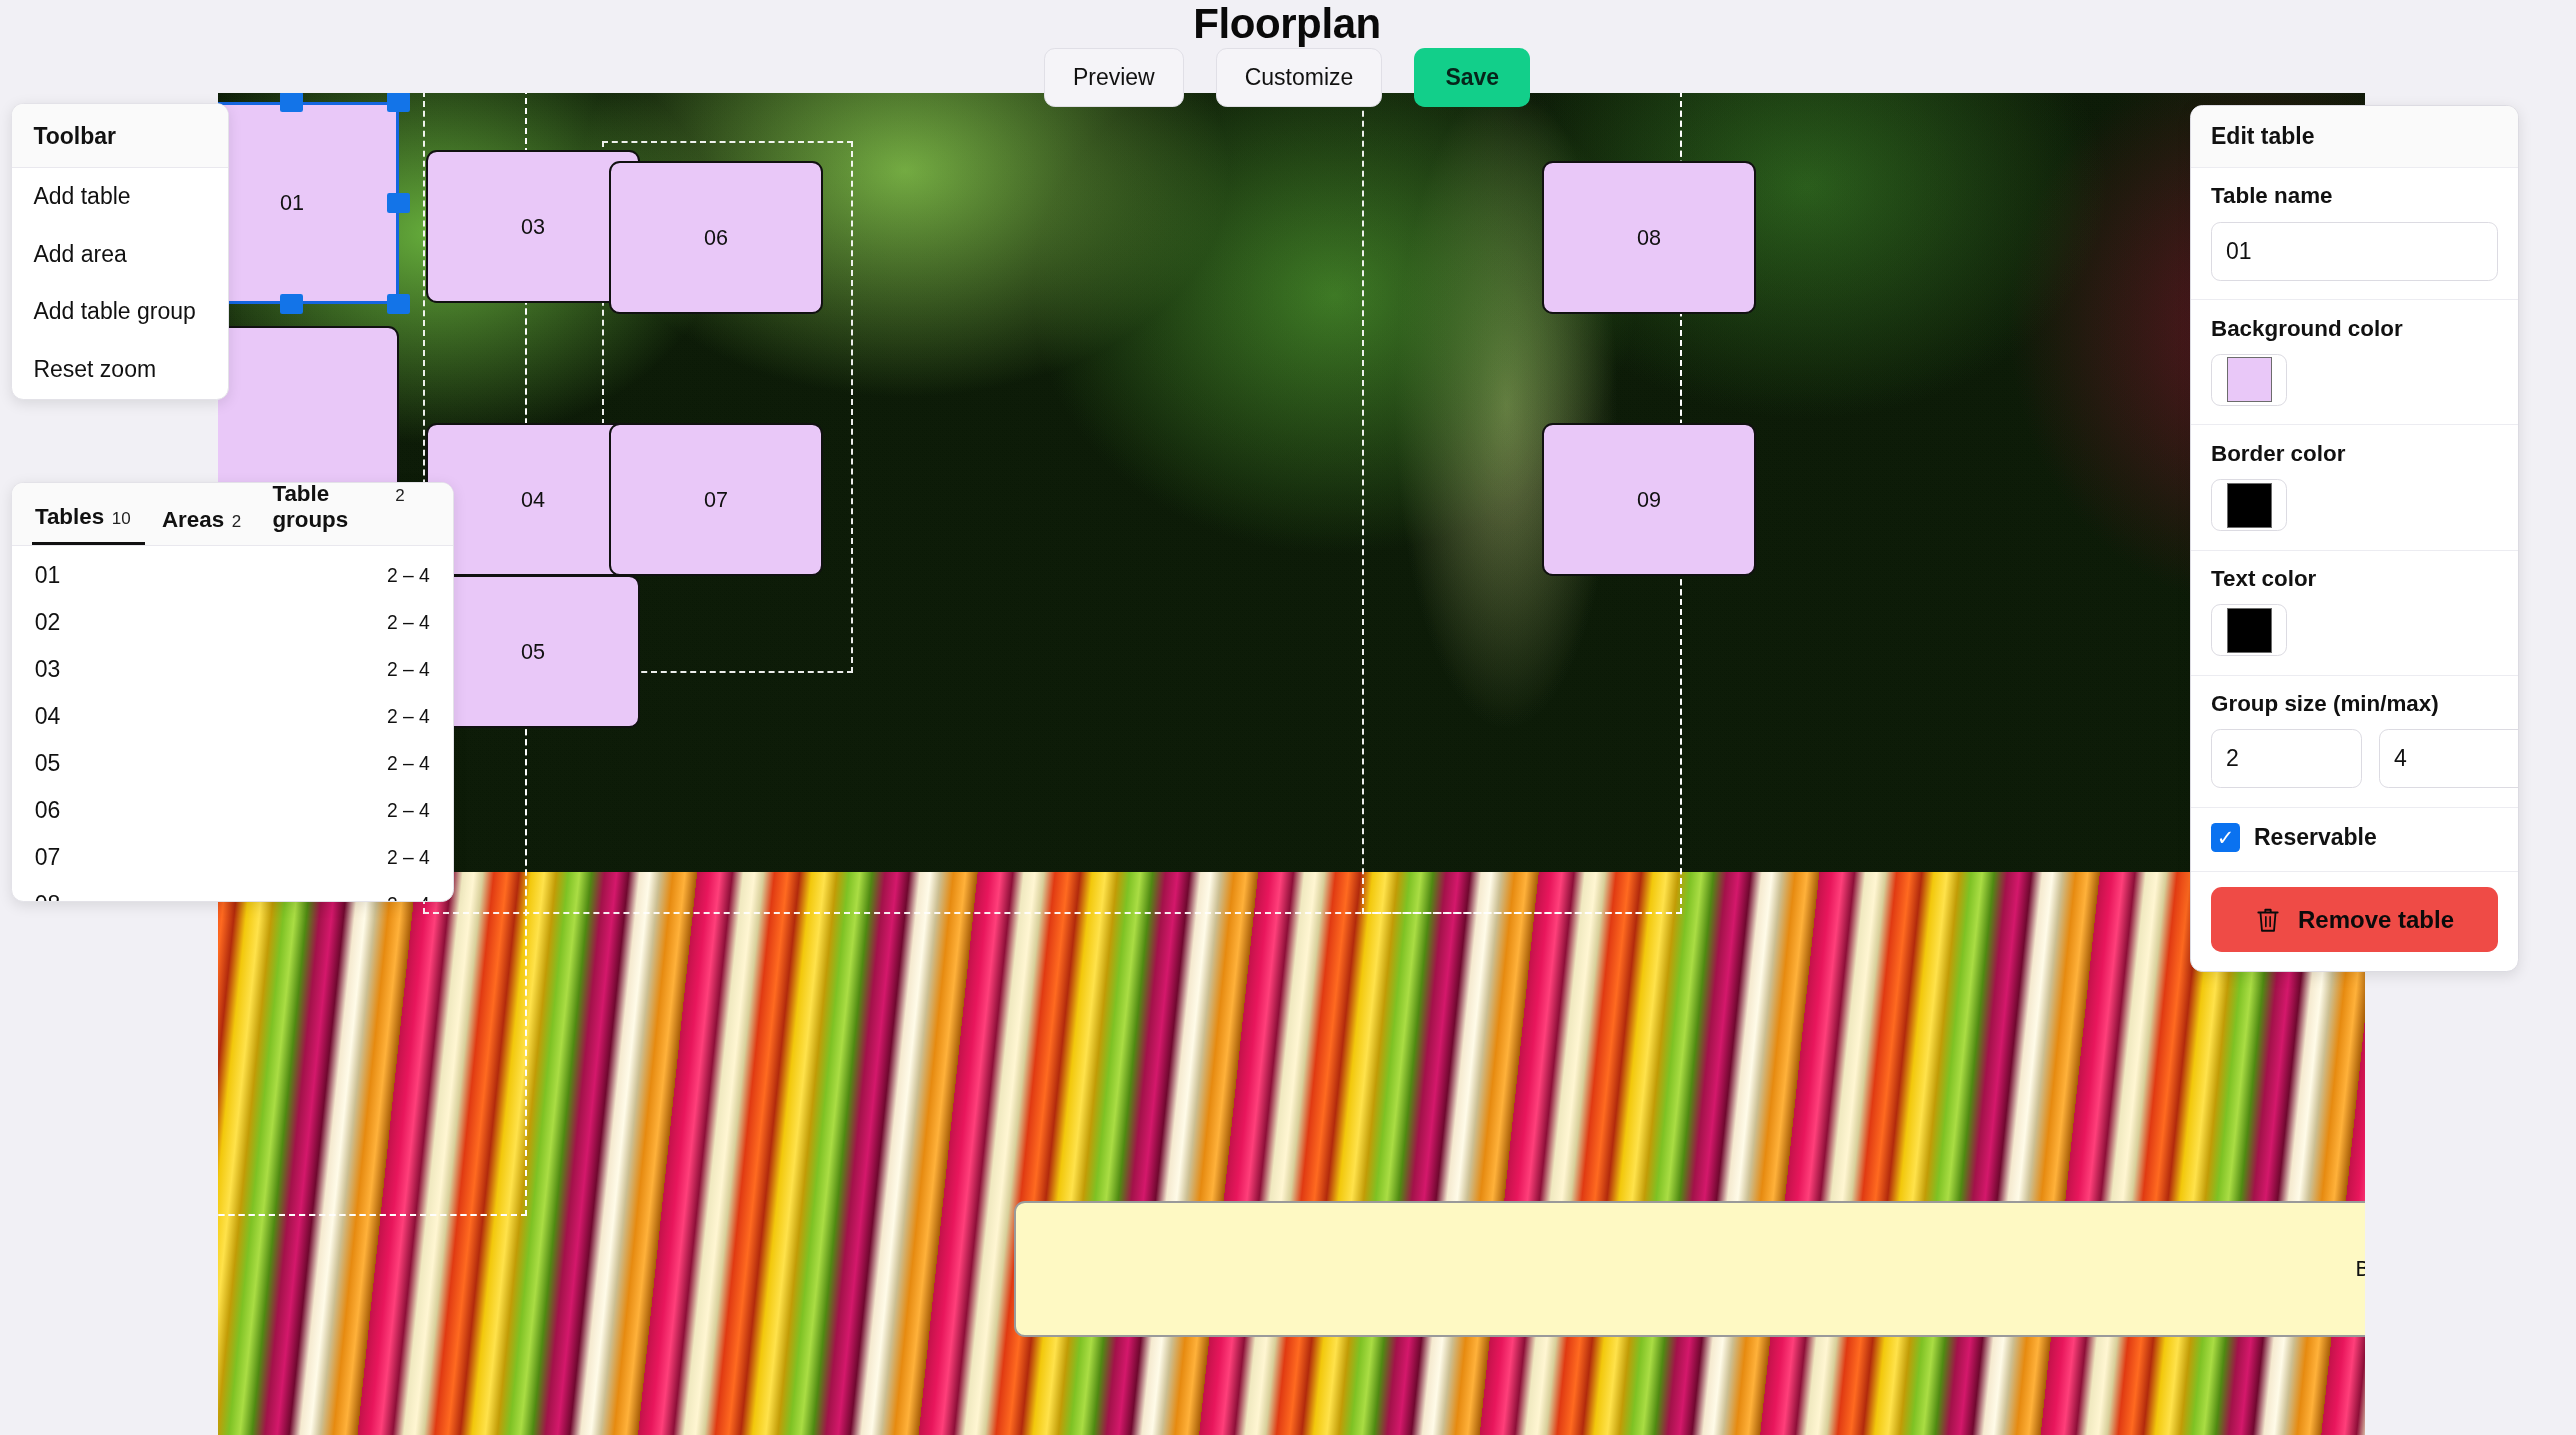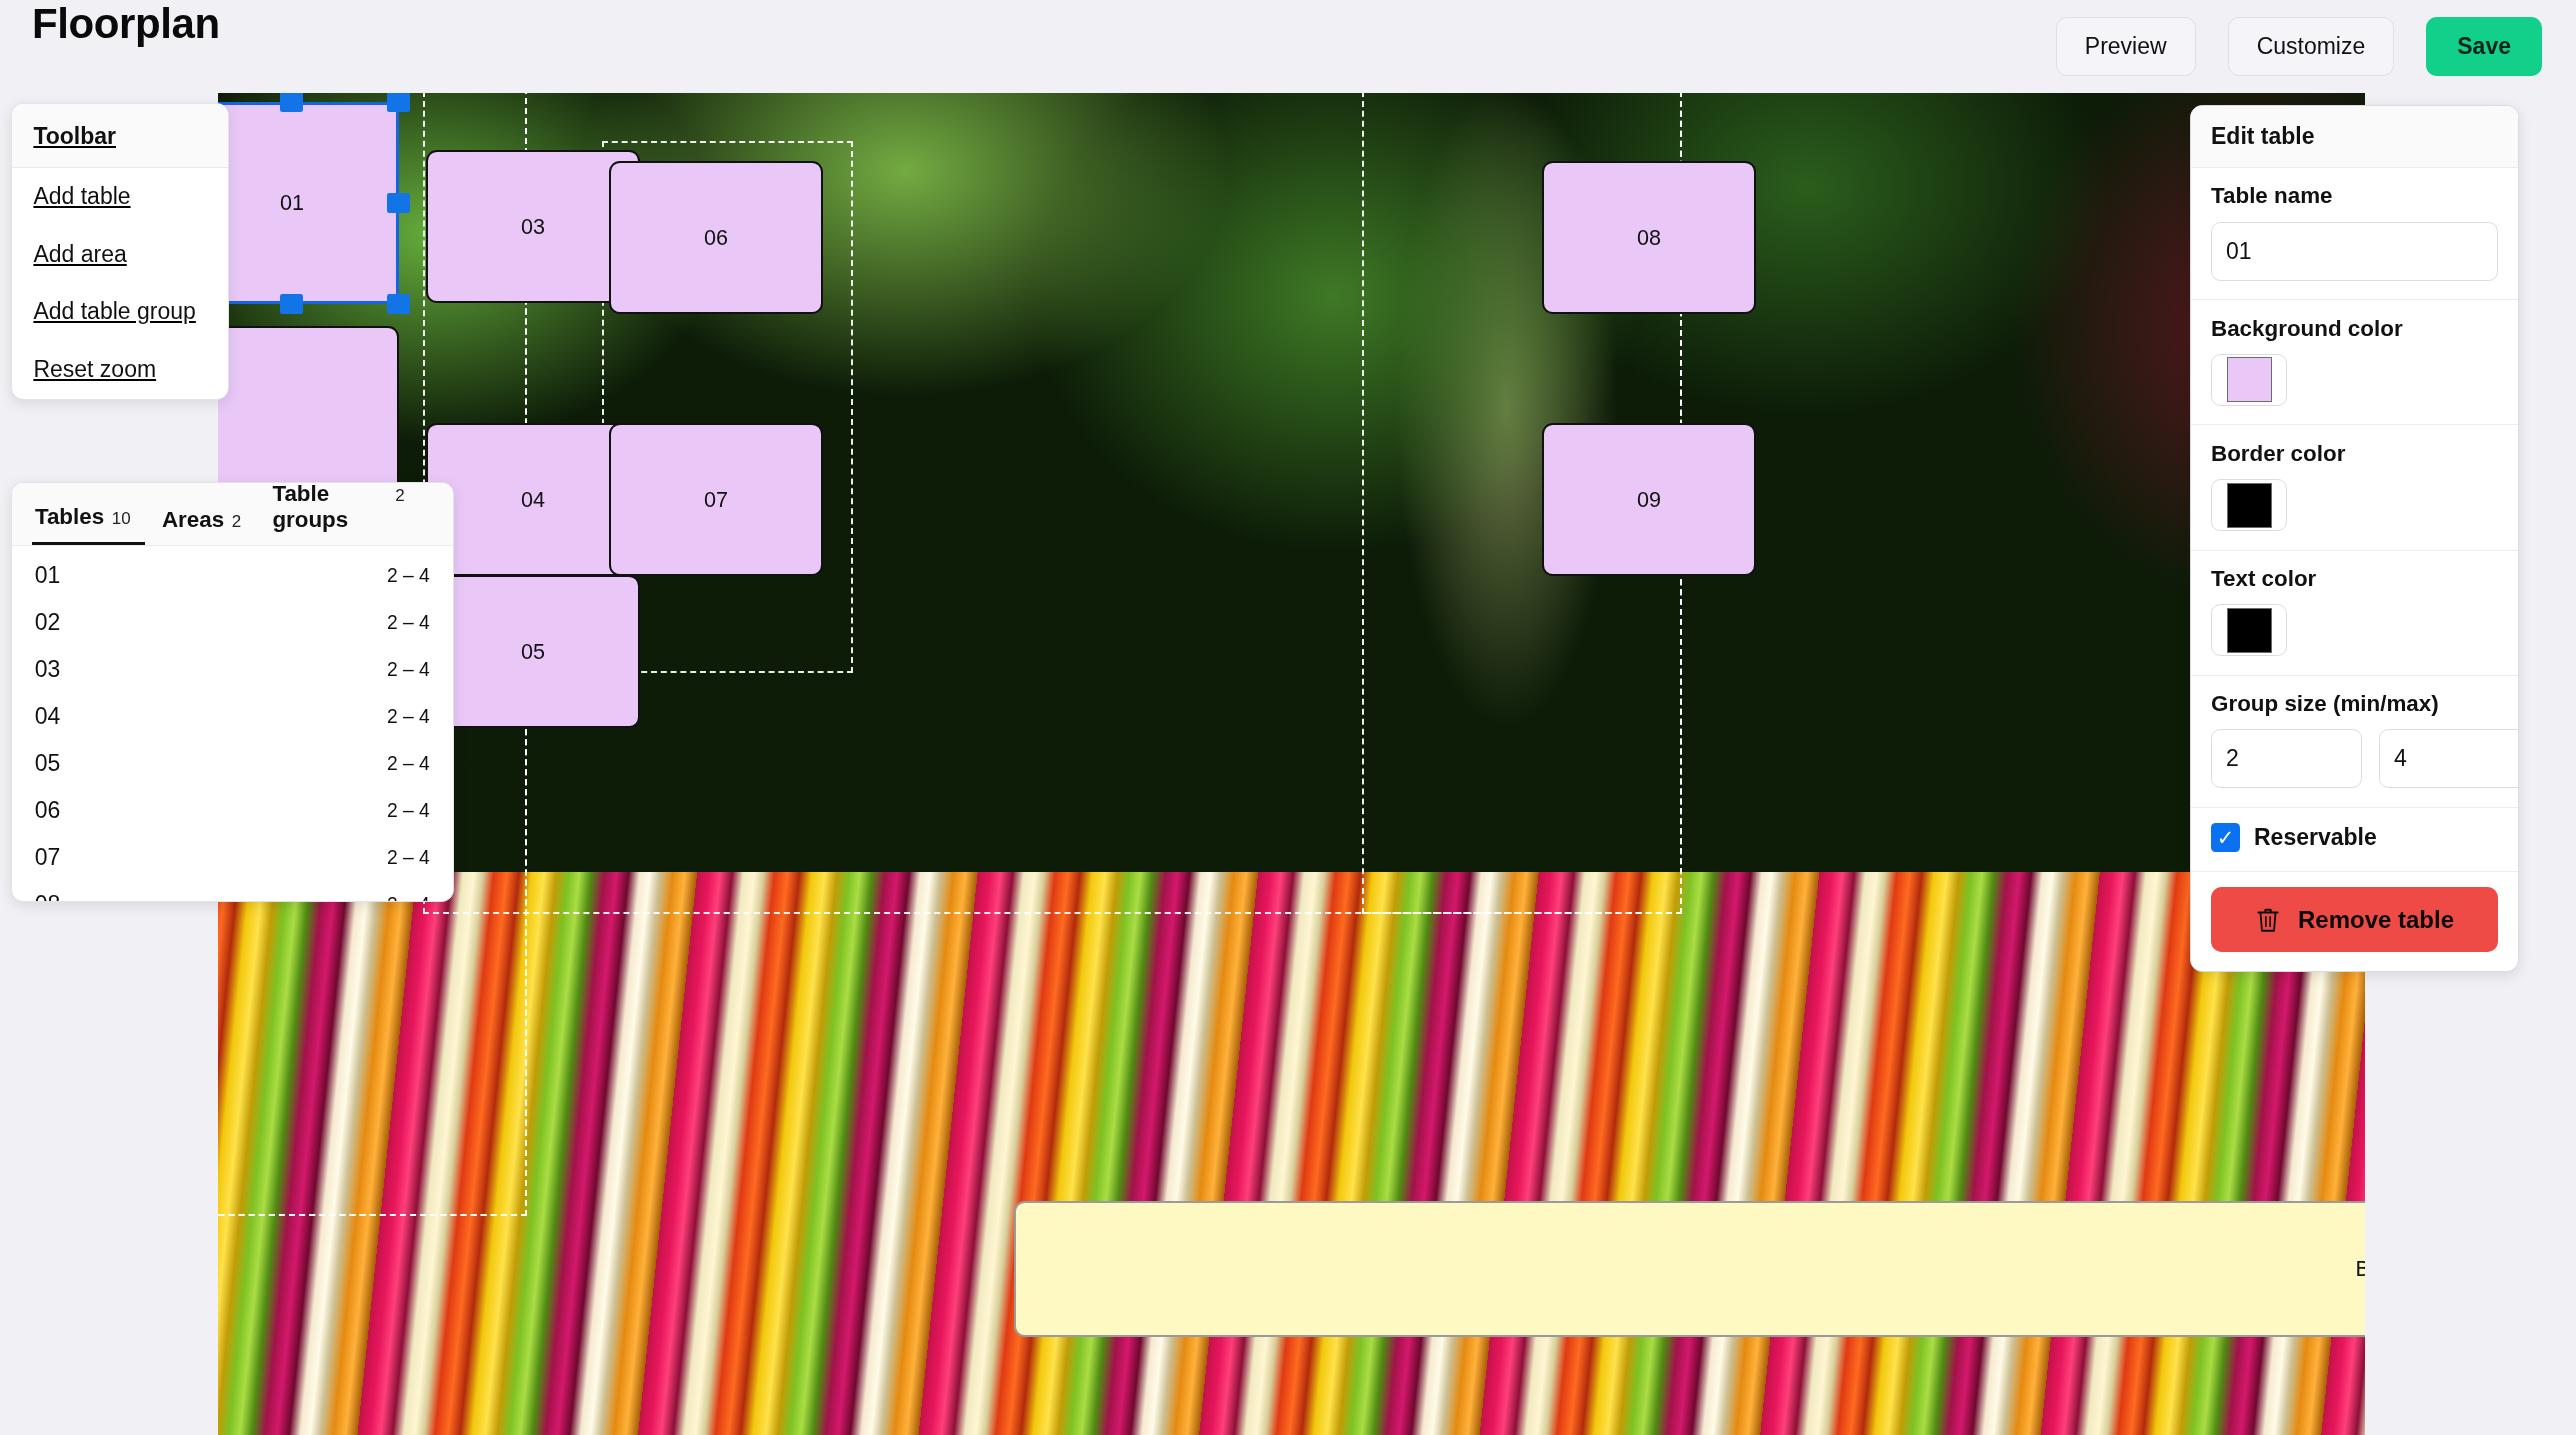--- a/index.html
+++ b/index.html
@@ -8,23 +8,24 @@
     background:#f1f0f5;
     font-family:"Liberation Sans",sans-serif;
     overflow:hidden;
     position:relative;
   }
 
   
   #app-header{
     position:absolute;left:0;top:0;width:2576px;height:93px;
     background:#f1f0f5;
-    display:flex;justify-content:space-between;
+    display:flex;align-items:center;justify-content:space-between;
     box-sizing:border-box;padding:0 34px 0 32px;
     z-index:40;
+    flex-direction:column;
   }
   #page-title{
     font-size:42px;font-weight:bold;color:#0a0a0a;letter-spacing:-0.4px;
   }
   #header-actions{display:flex;align-items:center;gap:32px;}
   .btn-ghost{
     background:#f5f4f8;border:1.5px solid #e0dfe6;border-radius:10.8px;
     font-size:23px;color:#111;padding:0 28px;height:59px;
     display:flex;align-items:center;justify-content:center;
     font-family:"Liberation Sans",sans-serif;cursor:pointer;
@@ -109,21 +110,21 @@
   .handle{
     position:absolute;width:23px;height:20px;background:#1374e8;
     border-radius:2.3px;
   }
 
   
   #toolbar-panel{
     position:absolute;left:10.8px;top:103px;width:216px;
     background:#ffffff;border:0.8px solid #e3e2e8;border-radius:12.3px;
     box-shadow:0 3.1px 14px rgba(0,0,0,.10);
-    z-index:50;overflow:hidden;text-decoration:underline;
+    z-index:50;overflow:hidden;
   }
   #toolbar-header{
     background:#fafafa;border-bottom:0.8px solid #e9e8ee;
     font-size:23px;font-weight:bold;color:#111;
     padding:18.5px 21.6px 17px 21.6px;
   }
   .toolbar-item{
     font-size:23px;color:#111;padding:15.4px 21.6px;cursor:pointer;
   }
 

